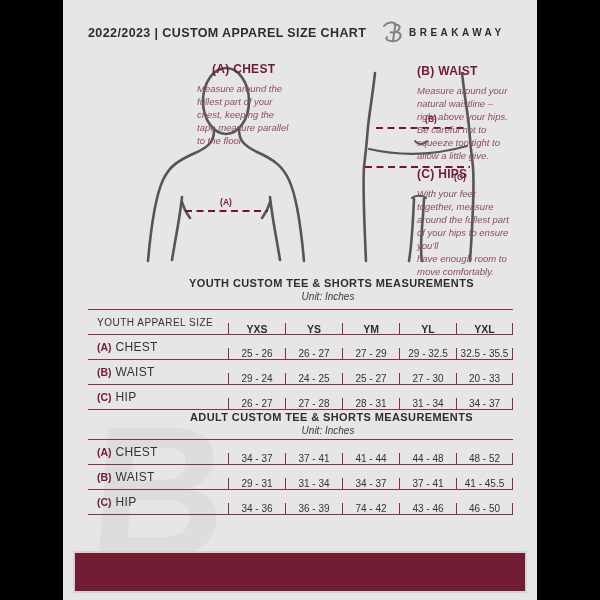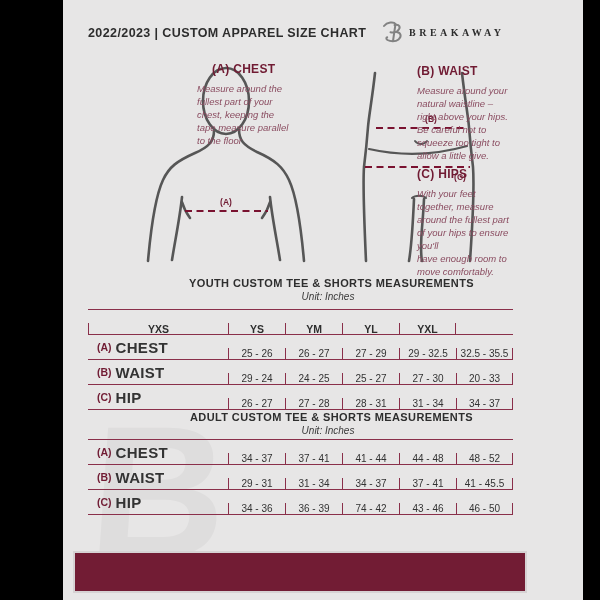--- a/index.html
+++ b/index.html
@@ -1,23 +1,23 @@
 <!DOCTYPE html>
 <html><head>
 <meta charset="utf-8">
 <style>
   html,body{margin:0;padding:0;background:#000;width:600px;height:600px;overflow:hidden;
     font-family:"Liberation Sans", sans-serif;}
-  .doc{position:absolute;left:63px;top:0;width:474px;height:600px;background:#e7e6e6;overflow:hidden;padding-left:46px;}
+  .doc{position:absolute;left:63px;top:0;width:474px;height:600px;background:#e7e6e6;overflow:hidden;}
 
   
   .hdr-title{position:absolute;left:25px;top:26px;font-size:12.5px;font-weight:bold;color:#2d2d2d;
     letter-spacing:.4px;white-space:nowrap;}
   .brand{position:absolute;left:318px;top:20px;display:flex;align-items:center;gap:6px;}
-  .brand-name{font-size:10px;font-weight:bold;letter-spacing:3.5px;color:#2d2d2d;white-space:nowrap;font-family:Liberation Serif, serif;}
+  .brand-name{font-size:10px;font-weight:bold;letter-spacing:3.5px;color:#2d2d2d;white-space:nowrap;}
 
   
   .guide-head{position:absolute;font-size:12px;font-weight:bold;color:#701b33;letter-spacing:.3px;}
   .guide-text{position:absolute;font-size:9.5px;font-style:italic;line-height:13px;color:#8a4c60;
     white-space:pre-line;}
   #gh-a{left:134px;top:62px;margin-left:15px;} #gt-a{left:134px;top:82px;width:140px;}
   #gh-b{left:354px;top:64px;} #gt-b{left:354px;top:84px;width:120px;}
   #gh-c{left:354px;top:167px;} #gt-c{left:354px;top:187px;width:124px;}
 
   
@@ -37,21 +37,21 @@
   .trow{display:grid;grid-template-columns:140px 57px 57px 57px 57px 57px;height:24px;
     border-bottom:1.5px solid #8a2f4a;}
   .trow:first-child{border-top:1.5px solid #8a2f4a;}
   .cell{display:flex;align-items:center;justify-content:center;font-size:10px;color:#333;}
   .cell.label{justify-content:flex-start;padding-left:9px;}
   .vcell{border-left:1.5px solid #8a2f4a;margin-top:13px;}
   .vcell.last{border-right:1.5px solid #8a2f4a;}
   .szhead{font-weight:bold;font-size:10.5px;color:#2e2e2e;}
   .apphead{font-size:10px;letter-spacing:.5px;color:#333;}
   .rowkey{font-weight:bold;color:#701b33;margin-right:4px;font-size:10.5px;}
-  .rowlabel{font-size:15px;color:#333;letter-spacing:.3px;font-weight:bold;}
+  .rowlabel{font-size:12px;color:#333;letter-spacing:.3px;}
 
   
   .watermark{position:absolute;left:28px;top:398px;font-size:188px;line-height:1;font-weight:bold;
     color:#dedddd;z-index:0;transform:skewX(-4deg);}
   .footer-bar{position:absolute;left:10px;top:551px;width:450px;height:38px;background:#721c34;
     border:2px solid #d6d2d3;z-index:3;}
 </style>
 </head>
 <body>
 
@@ -121,20 +121,21 @@
 you'll
 have enough room to
 move comfortably.</div>
 
   <div class="watermark">B</div>
 
   <div id="yt-title" class="tbl-title">YOUTH CUSTOM TEE &amp; SHORTS MEASUREMENTS</div>
   <div id="yt-unit" class="tbl-unit">Unit: Inches</div>
   <div id="youth-table" class="mtable">
     <div class="trow">
+      <div class="cell label apphead">YOUTH APPAREL SIZE</div>
       <div class="cell vcell szhead">YXS</div>
       <div class="cell vcell szhead">YS</div>
       <div class="cell vcell szhead">YM</div>
       <div class="cell vcell szhead">YL</div>
       <div class="cell vcell szhead last">YXL</div>
     </div>
     <div class="trow">
       <div class="cell label">
         <span class="rowkey">(A)</span>
         <span class="rowlabel">CHEST</span>

